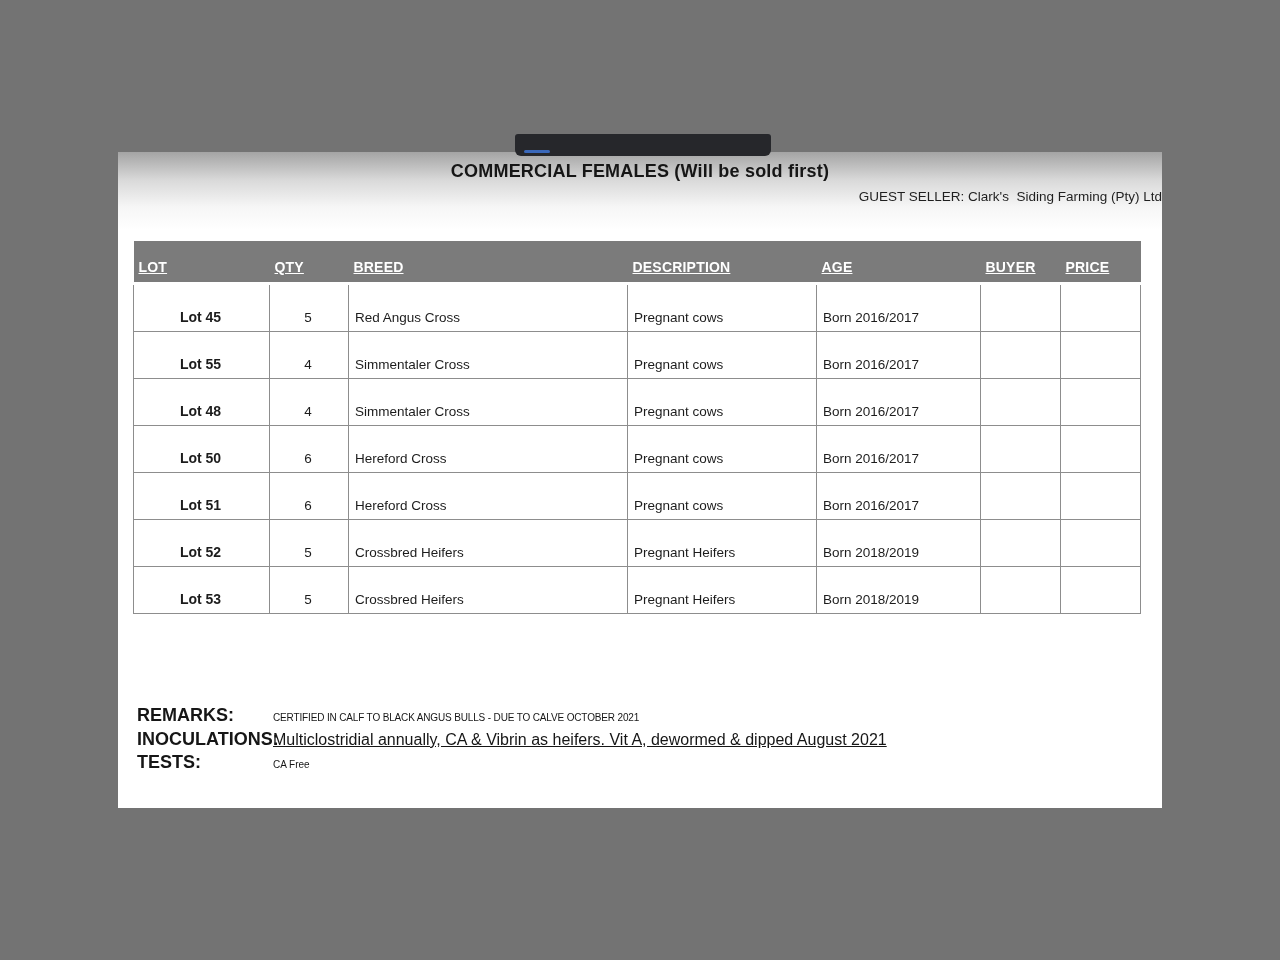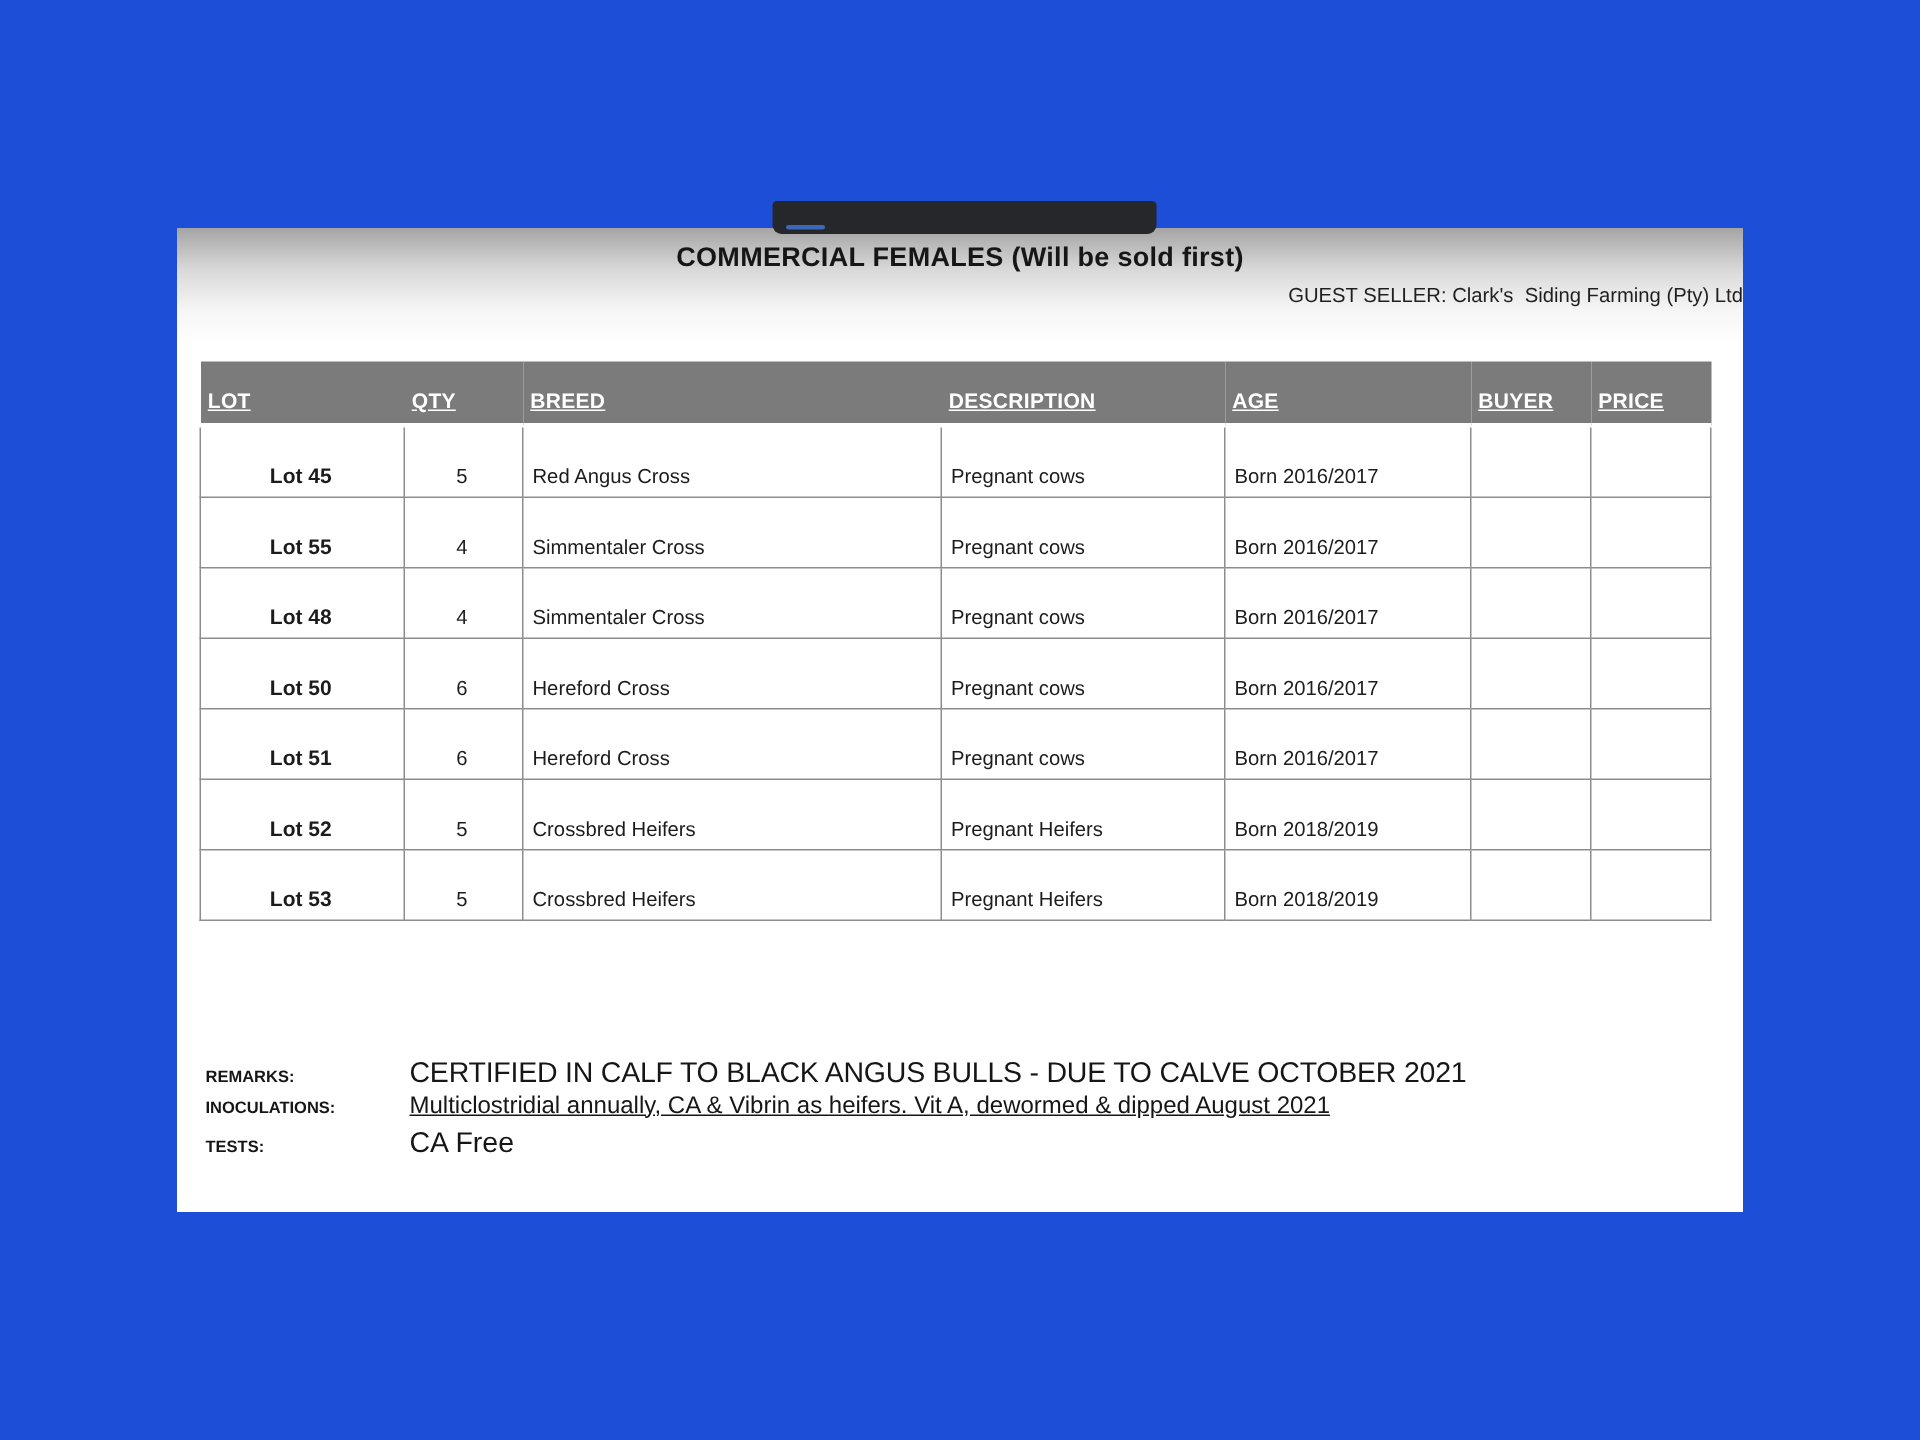--- a/index.html
+++ b/index.html
@@ -5,21 +5,21 @@
   html, body { margin: 0; padding: 0; }
   body {
     width: 1280px; height: 960px;
     background: #333437;
     font-family: "Liberation Sans", sans-serif;
     overflow: hidden;
   }
   .stage {
     position: relative;
     width: 1280px; height: 960px;
-    background: #1d4ed8;
+    background: #737373;
   }
   
   .viewer-bar {
     position: absolute;
     left: 515px; top: 134px;
     width: 256px; height: 22px;
     background: #26272b;
     border-radius: 3px 3px 6px 6px;
     z-index: 5;
   }
@@ -107,23 +107,23 @@
   }
   .note-row {
     display: flex;
     align-items: baseline;
     height: 23.5px;
   }
   .note-label {
     width: 136px;
     flex: 0 0 136px;
     font-weight: bold;
-    font-size: 11px;
-  }
-  .note-value { font-size: 19px; }
+    font-size: 18px;
+  }
+  .note-value { font-size: 10px; }
   .note-value.caps { letter-spacing: -0.15px; }
   .note-value.small { font-size: 16px; text-decoration: underline; }
 </style>
 </head>
 <body>
 
 <div class="stage">
 
   <div class="viewer-bar">
     <div class="blue-indicator"></div>

